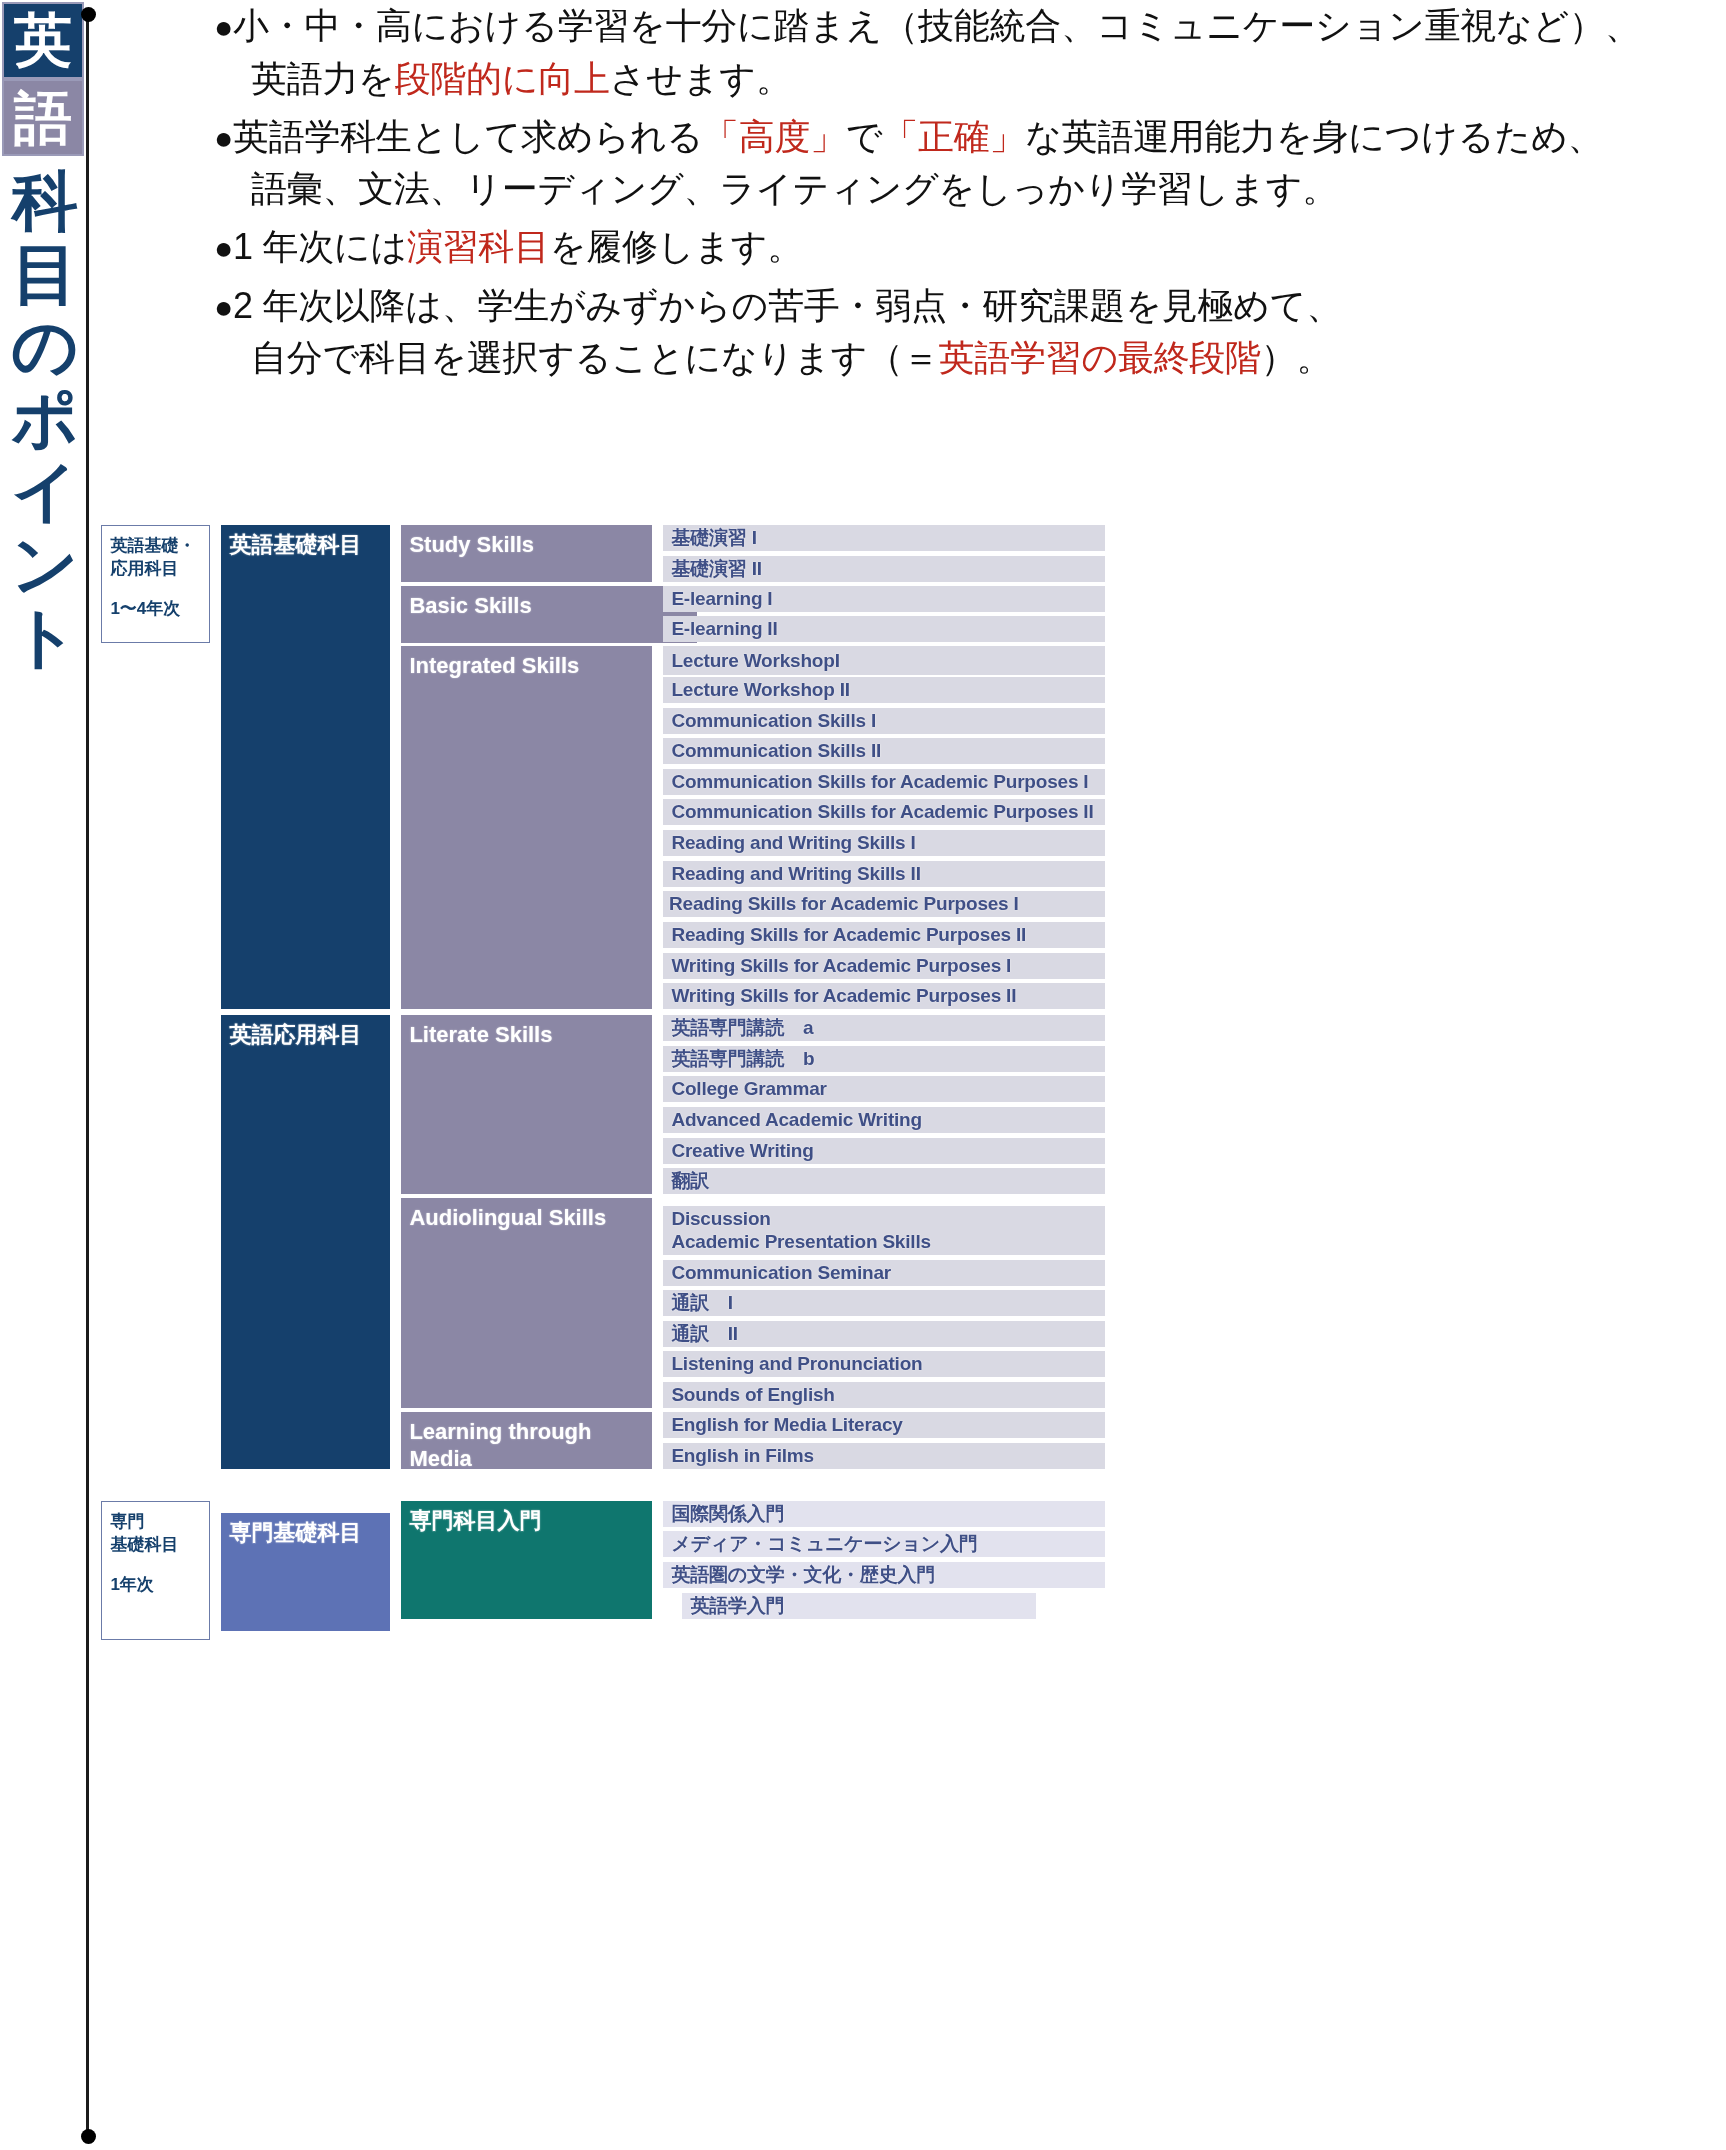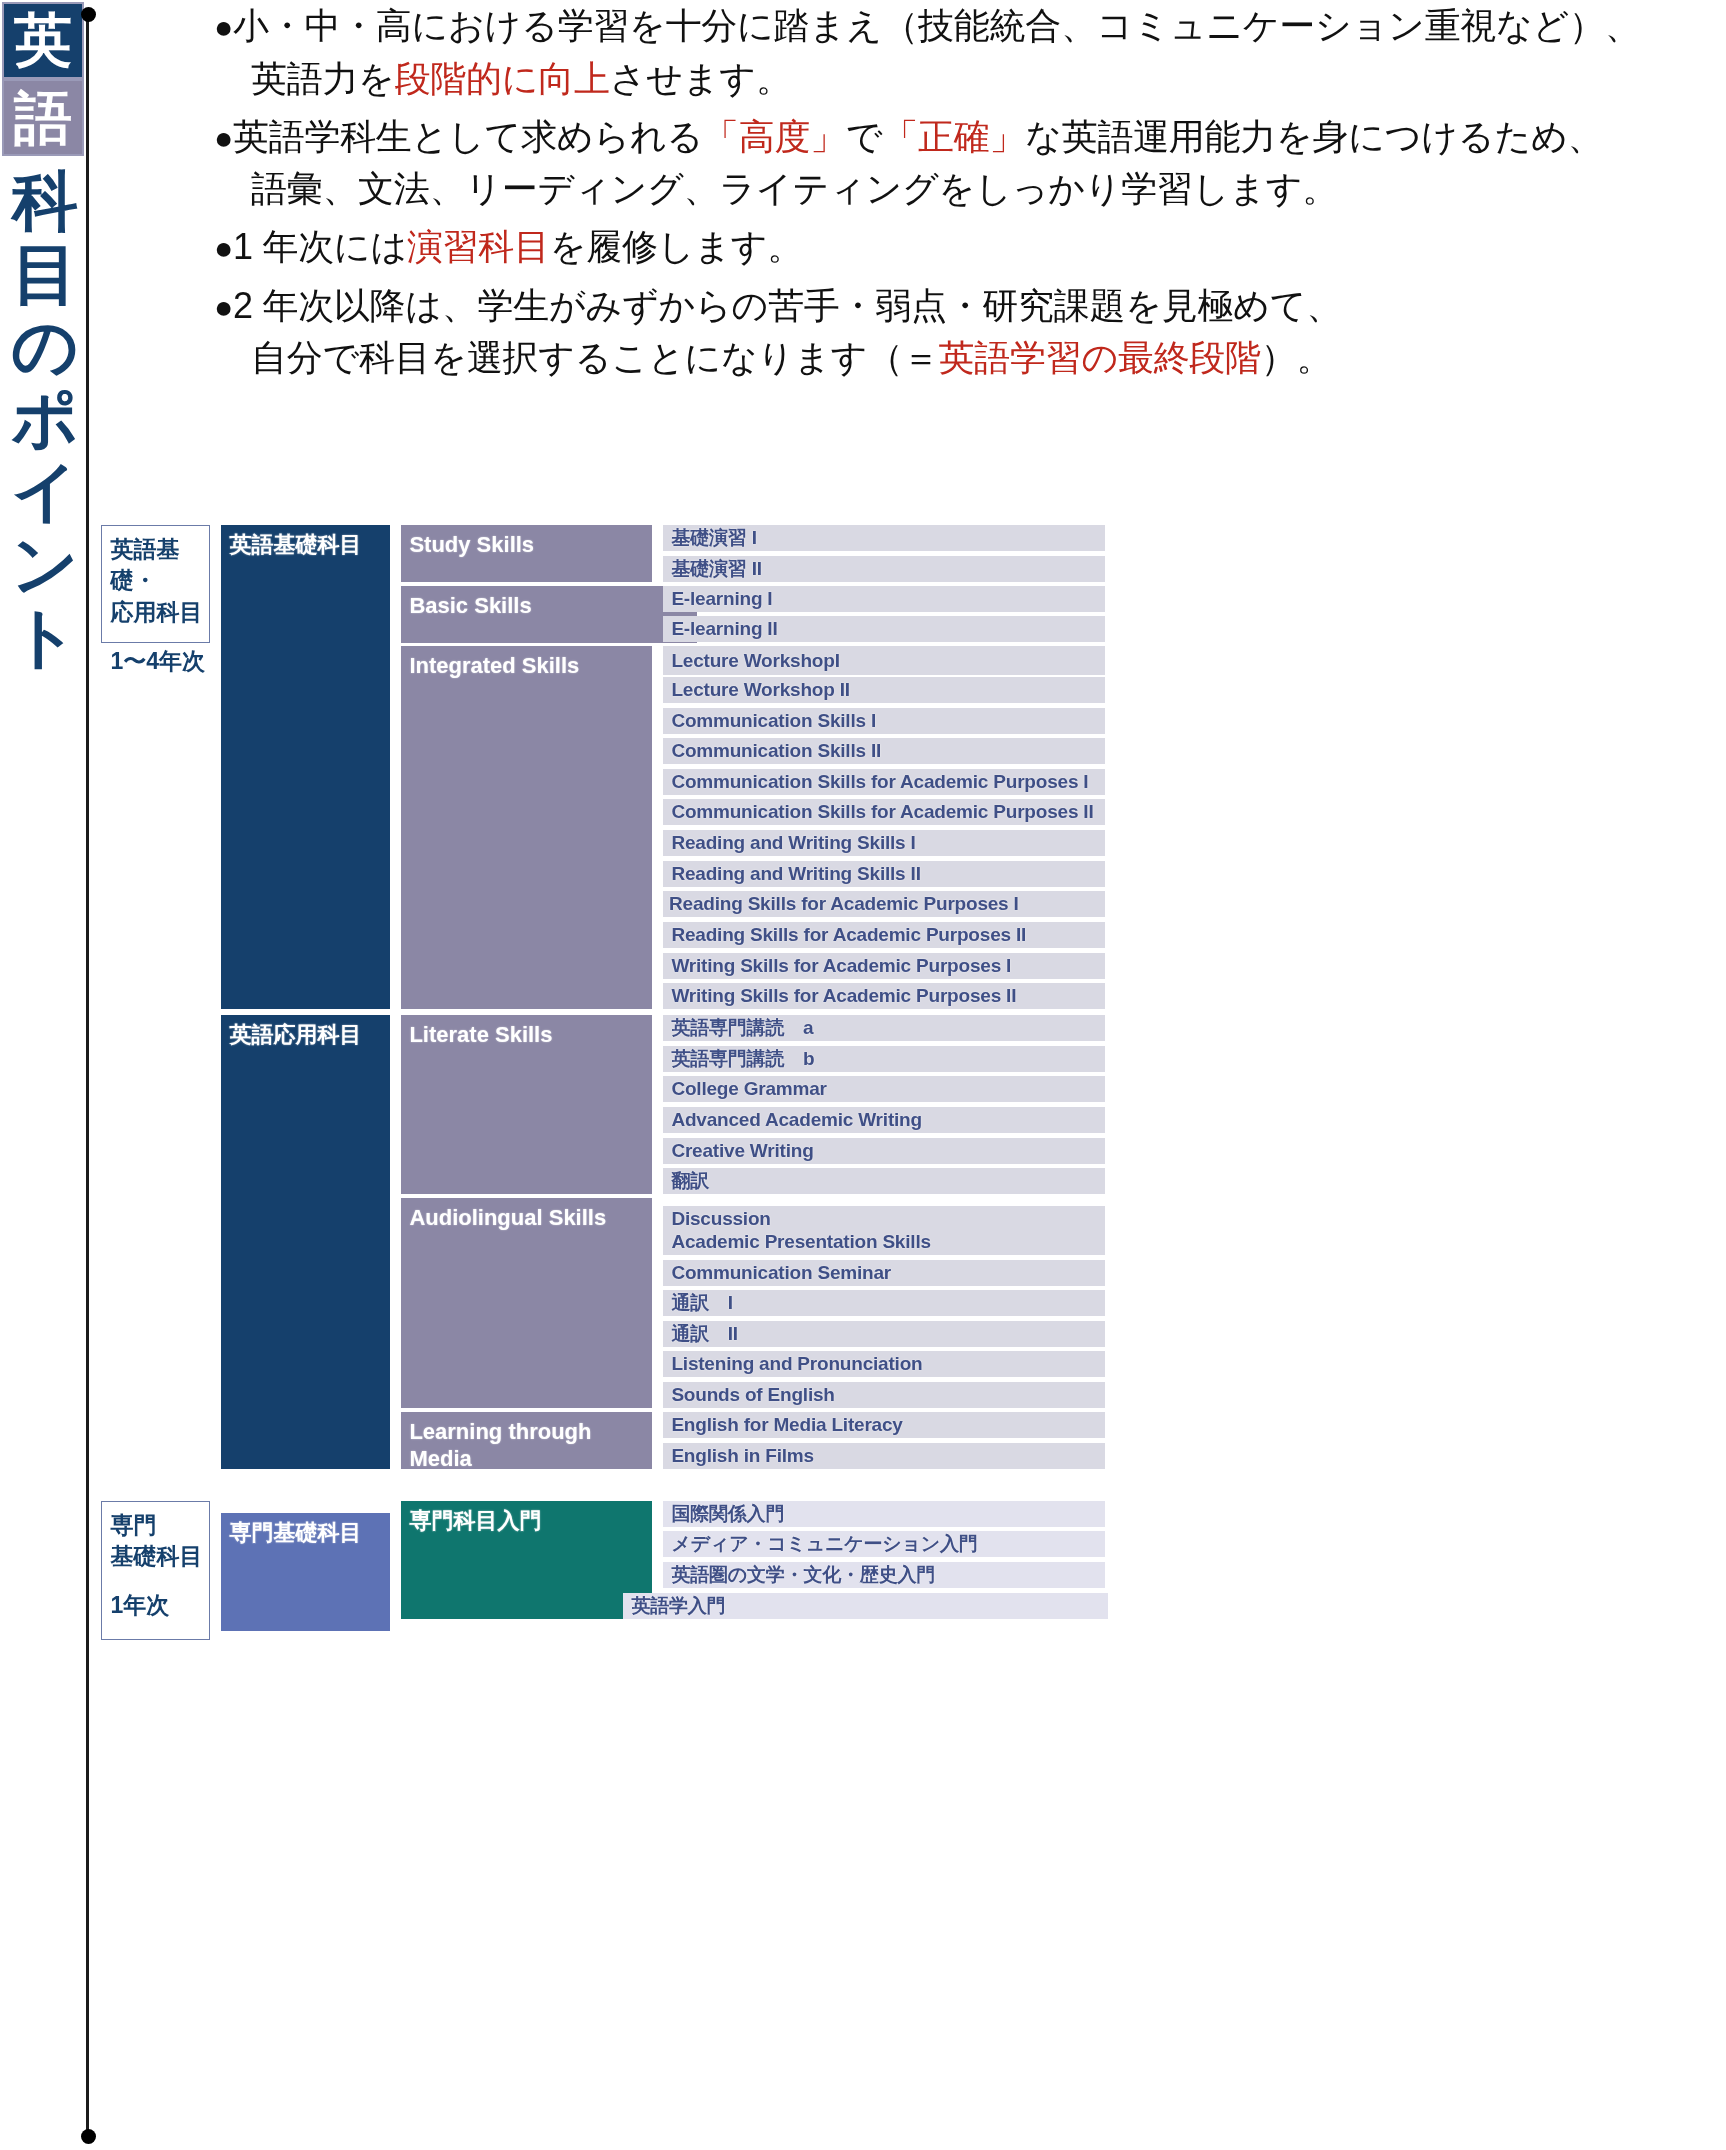--- a/index.html
+++ b/index.html
@@ -142,21 +142,21 @@
   .blk.blue   { background: #5d72b5; margin-top: 12px; }
   .blk.lblue  { background: #0f766e; }
 
   
   .side-box {
     position: absolute;
     box-sizing: border-box;
     border: 1.9px solid #6b7ba8;
     background: #ffffff;
     color: #15406c;
-    font-size: 23px;
+    font-size: 17px;
     font-weight: bold;
     line-height: 1.38;
     padding: 7.5px 0 0 8.4px;
   }
   .side-box .gap { display: block; height: 17px; }
 
   
   .subj {
     position: absolute;
     box-sizing: border-box;
@@ -254,21 +254,21 @@
       <div class="subj g1" style="left: 663px; width: 442px; top: 826px; height: 26px;">Listening and Pronunciation</div>
       <div class="subj g1" style="left: 663px; width: 442px; top: 857px; height: 26px;">Sounds of English</div>
       <div class="blk purple" style="left: 401px; width: 251px; top: 887px; height: 57px;">Learning through Media</div>
       <div class="subj g1" style="left: 663px; width: 442px; top: 887px; height: 26px;">English for Media Literacy</div>
       <div class="subj g1" style="left: 663px; width: 442px; top: 918px; height: 26px;">English in Films</div>
       <div class="blk navy" style="left: 221px; width: 169px; top: 490px; height: 454px;">英語応用科目</div>
       <div class="blk lblue" style="left: 401px; width: 251px; top: 976px; height: 118px;">専門科目入門</div>
       <div class="subj g2" style="left: 663px; width: 442px; top: 976px; height: 26px;">国際関係入門</div>
       <div class="subj g2" style="left: 663px; width: 442px; top: 1006px; height: 26px;">メディア・コミュニケーション入門</div>
       <div class="subj g2" style="left: 663px; width: 442px; top: 1037px; height: 26px;">英語圏の文学・文化・歴史入門</div>
-      <div class="subj g2" style="left: 623px; width: 485px; top: 1068px; height: 26px;">英語学入門</div>
+      <div class="subj g2" style="left: 682px; width: 354px; top: 1068px; height: 26px;">英語学入門</div>
       <div class="blk blue" style="left: 221px; width: 169px; top: 976px; height: 118px;">専門基礎科目</div>
       <div class="side-box" style="left: 101px; width: 109px; top: 0px; height: 118px;">
         <div>英語基礎・</div>
         <div>応用科目</div>
         <div class="gap"></div>
         <div>1〜4年次</div>
       </div>
       <div class="side-box" style="left: 101px; width: 109px; top: 976px; height: 139px;">
         <div>専門</div>
         <div>基礎科目</div>

